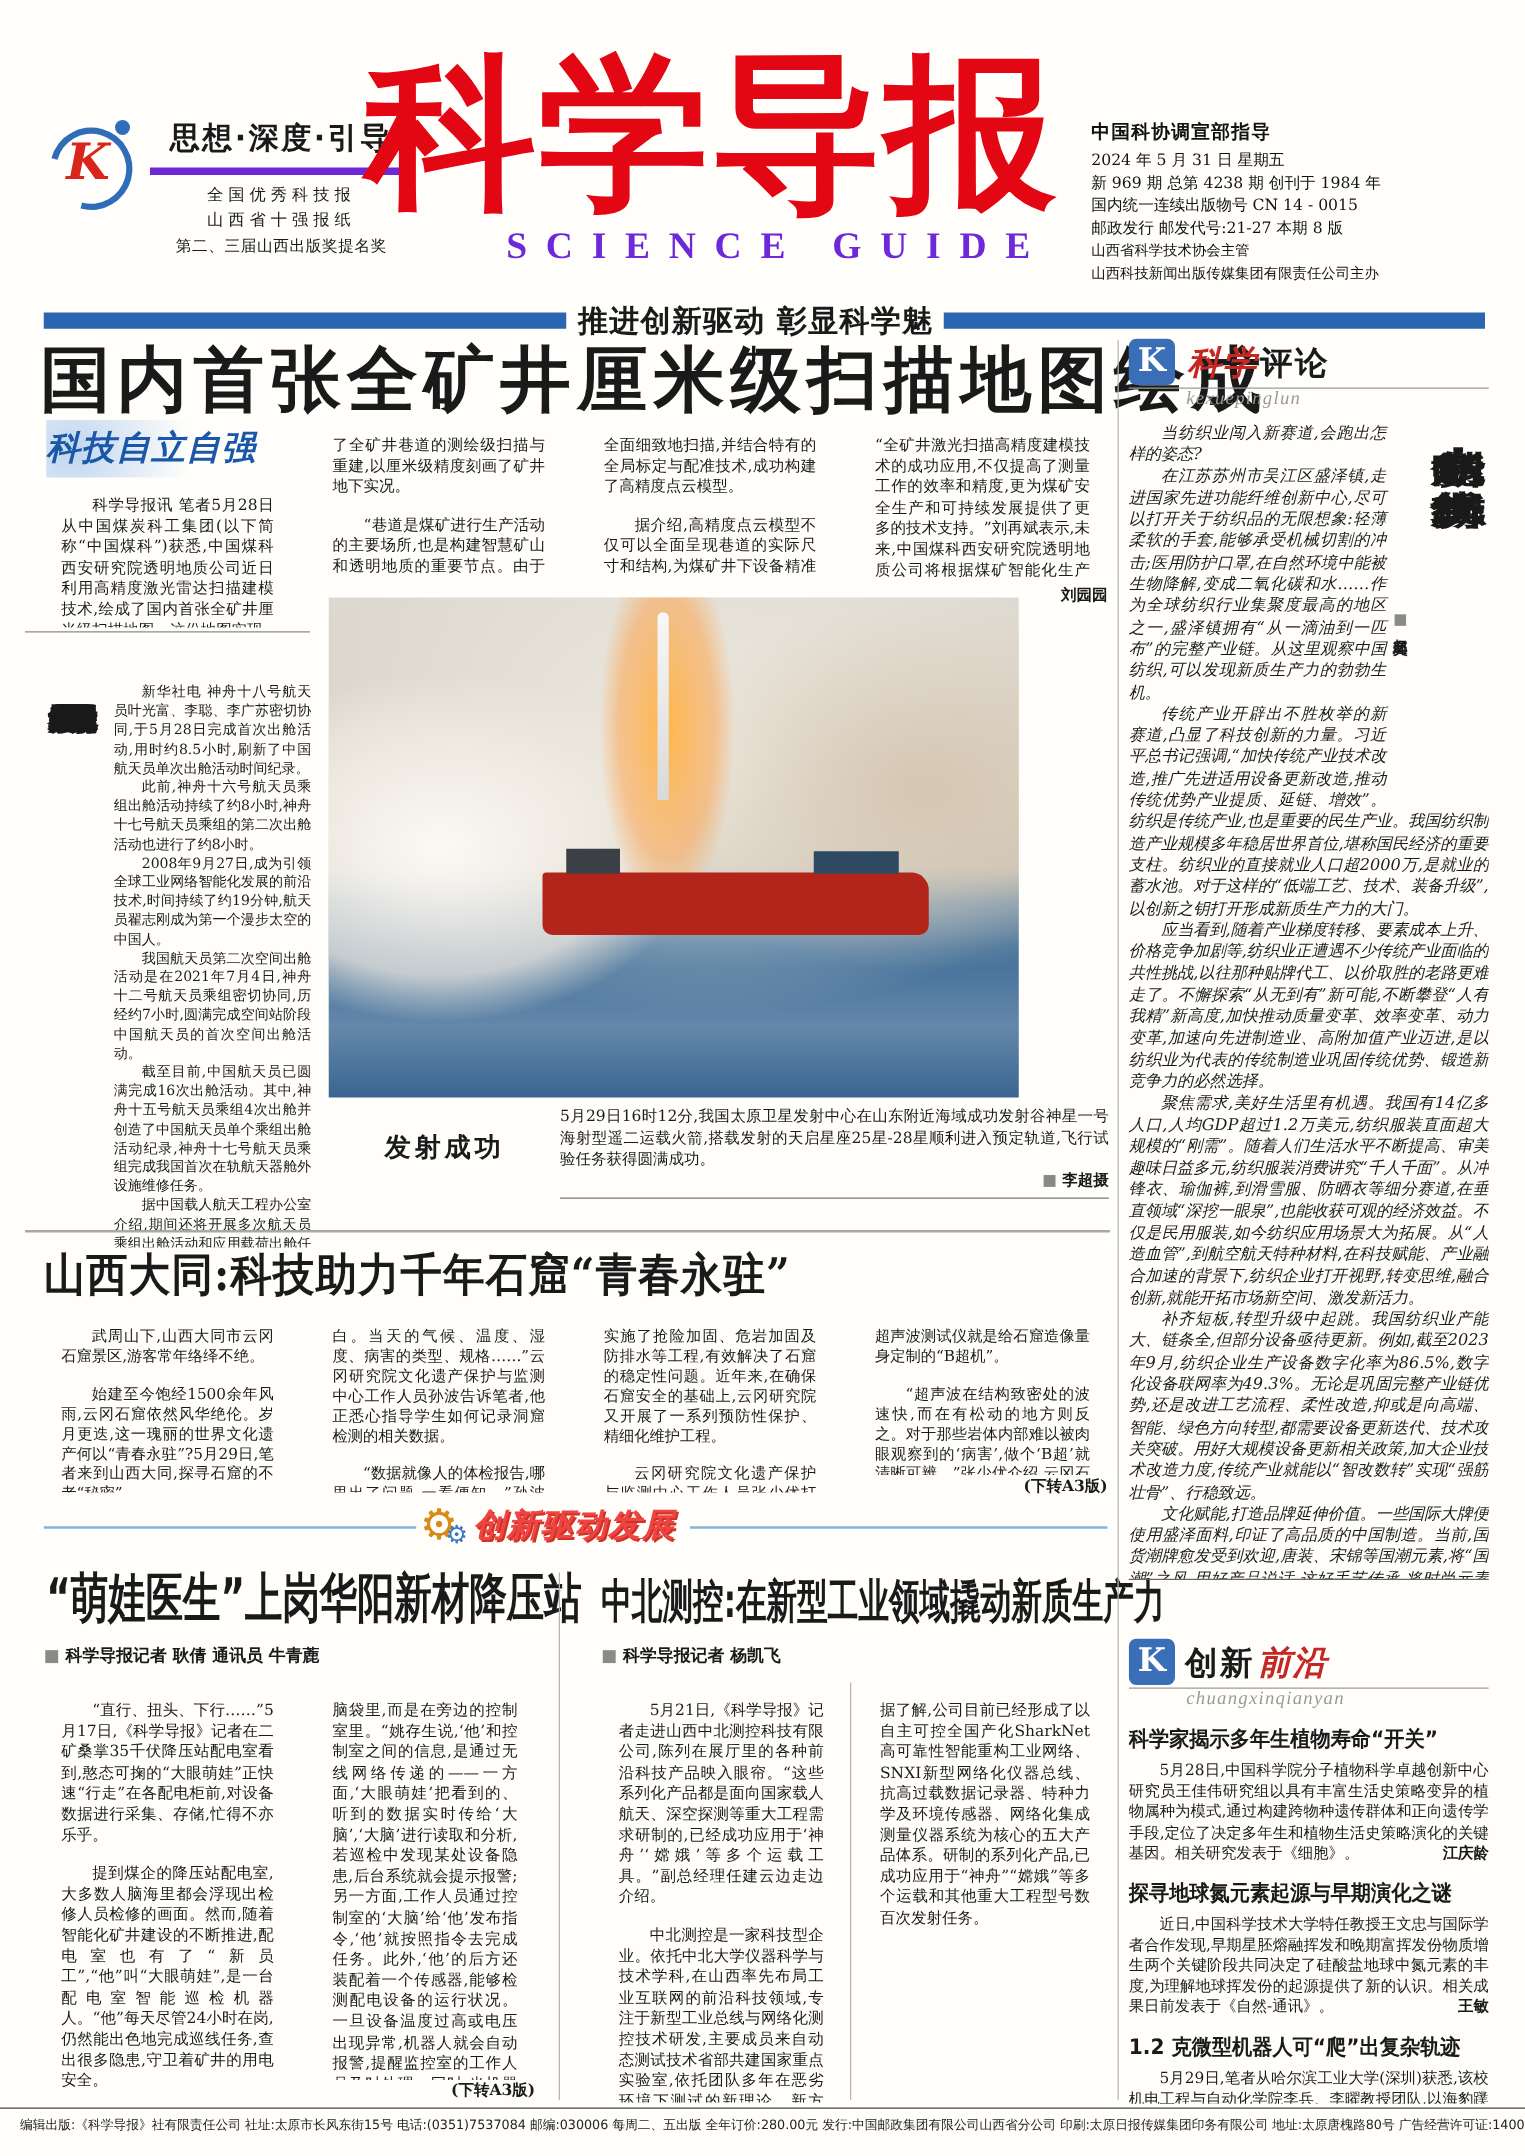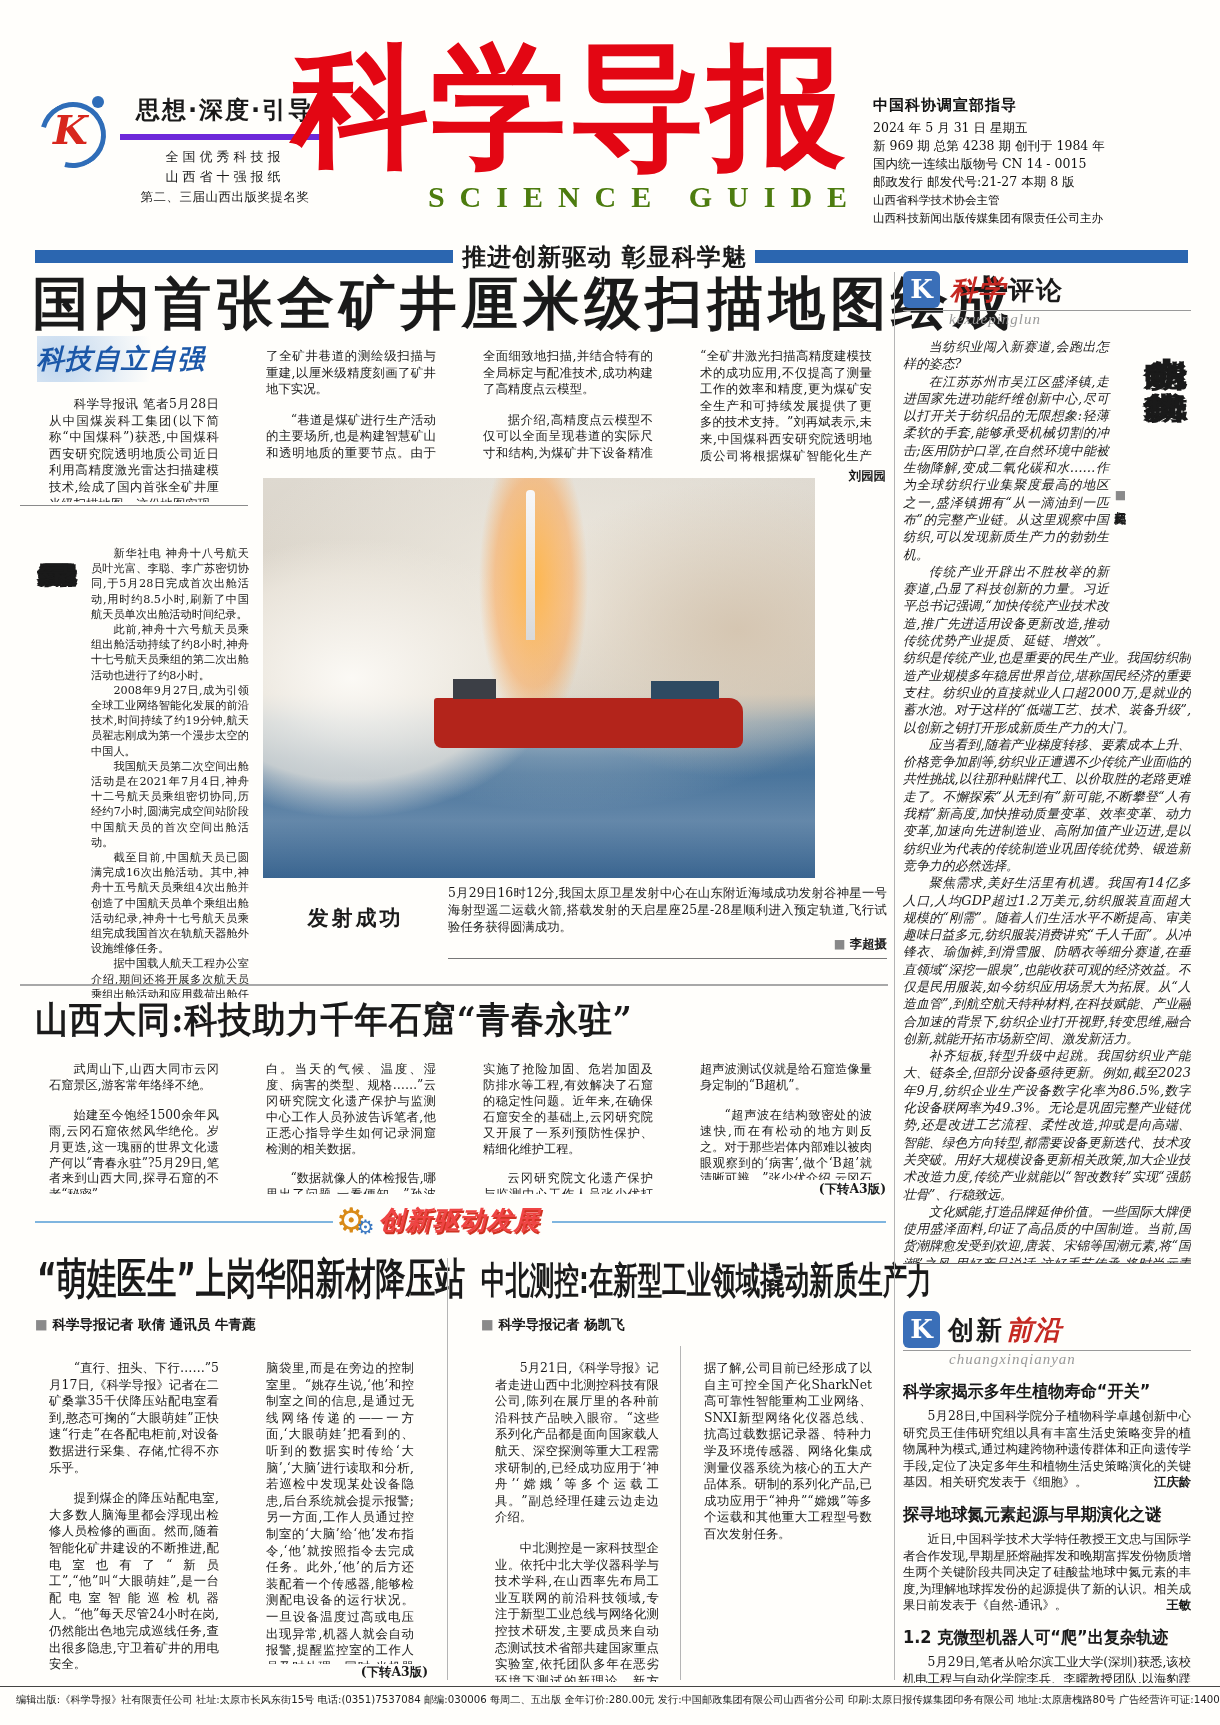--- a/index.html
+++ b/index.html
@@ -15,22 +15,22 @@
           font-family:"DejaVu Serif",serif;font-style:italic;}
   .logo-dot{position:absolute;right:2px;top:-2px;width:12px;height:12px;border-radius:50%;background:#2f6db8;}
   .slogan{left:120px;top:94px;width:210px;text-align:center;}
   .slogan-main{font-size:24px;letter-spacing:2px;font-weight:600;border-bottom:6px solid #6d28d9;
                padding-bottom:8px;margin-bottom:7px;}
   .slogan-sub{font-size:13px;letter-spacing:4px;line-height:20px;}
   .slogan-sub div:last-child{letter-spacing:0.5px;font-size:12.5px;}
   .masthead{left:292px;top:26px;width:590px;height:175px;font-size:134px;line-height:160px;
             font-weight:900;color:#e30613;white-space:nowrap;letter-spacing:2px;
             font-family:"DejaVu Serif",serif;transform:scaleX(1.02);transform-origin:left;}
-  .sguide{left:405px;top:180px;width:480px;font-size:30px;letter-spacing:15px;color:#4d7c0f;
-          font-weight:600;font-family:"Liberation Serif",serif;text-align:center;}
+  .sguide{left:405px;top:180px;width:480px;font-size:30px;letter-spacing:15px;color:#6d28d9;
+          font-weight:600;font-family:"Liberation Serif",serif;}
   .pubinfo{left:873px;top:96px;width:320px;font-size:12.5px;line-height:18px;color:#111;}
   .pubinfo .b{font-weight:bold;font-size:15px;margin-bottom:5px;letter-spacing:1px;}
   .pubinfo .s{font-size:11.5px;}
   
   .band-seg{top:250px;height:13px;background:#2b66b0;}
   .band-text{left:462px;top:241px;width:285px;text-align:center;font-size:24px;font-weight:bold;letter-spacing:1px;}
   
   .headline1{left:32px;top:266px;width:870px;font-size:57px;font-weight:900;letter-spacing:5px;
              white-space:nowrap;transform:scaleX(0.99);transform-origin:left;}
   .col{position:absolute;font-size:12.4px;line-height:16.6px;overflow:hidden;text-align:justify;}

